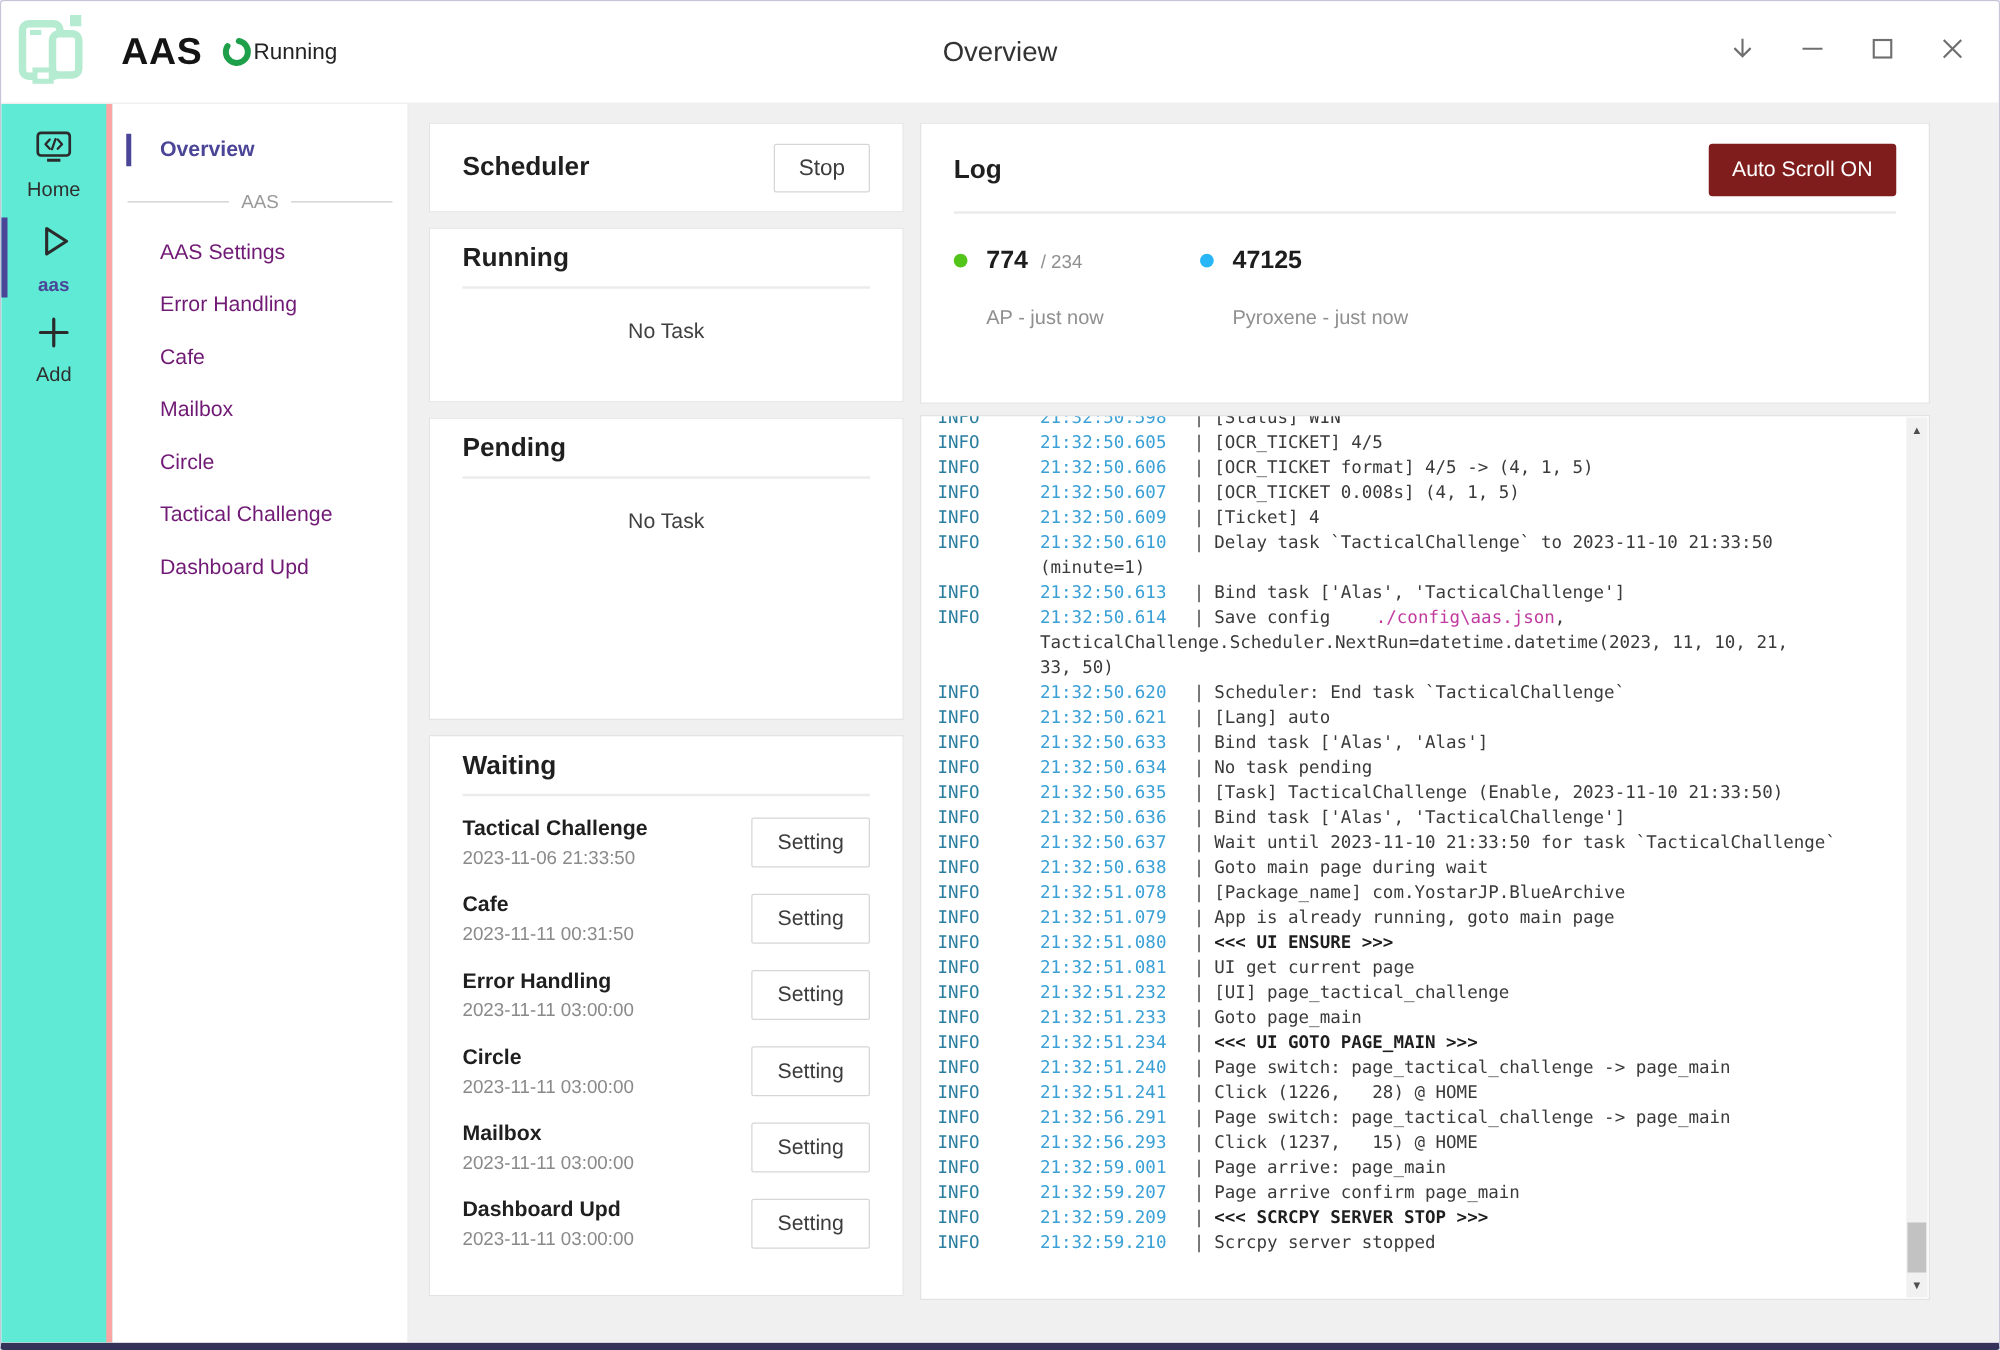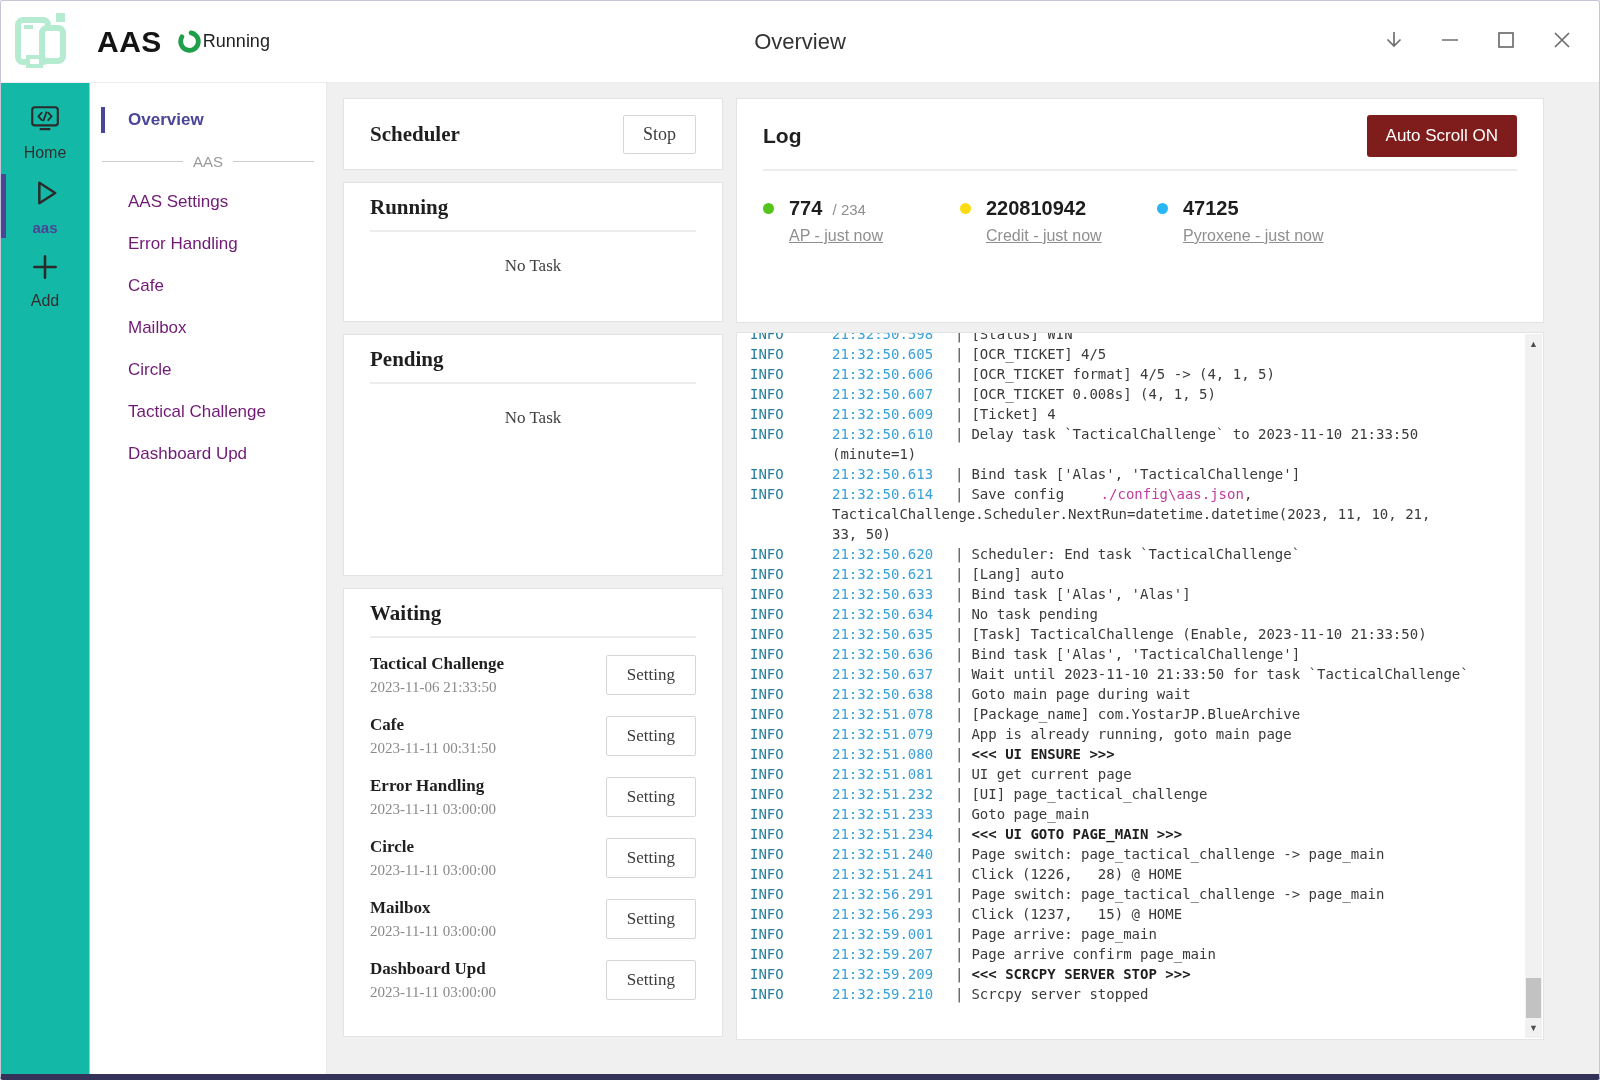--- a/index.html
+++ b/index.html
@@ -12,39 +12,39 @@
             background:#fff; border-bottom:1px solid #ededed; }
   .app-name { margin-left:22px; font-size:30px; font-weight:800; color:#141414; letter-spacing:.5px; }
   .status { display:flex; align-items:center; margin-left:14px; font-size:18px; color:#222; }
   .page-title { position:absolute; left:50%; top:50%; transform:translate(-50%,-50%); font-size:22px; color:#333; }
   .win-controls { position:absolute; right:20px; top:50%; transform:translateY(-50%); display:flex; gap:22px; }
   .win-btn { width:34px; height:34px; display:flex; align-items:center; justify-content:center; cursor:pointer; }
 
   
   .main { display:flex; height:calc(100% - 82px); }
 
-  .rail { width:89px; background:#14b8a6; border-right:1px solid #fca5a5; padding-top:12px; }
+  .rail { width:89px; background:#5eead4; border-right:5px solid #fca5a5; padding-top:12px; }
   .rail-item { position:relative; height:74px; display:flex; flex-direction:column; align-items:center;
                justify-content:center; gap:5px; cursor:pointer; }
   .rail-item .bar { position:absolute; left:0; top:5px; bottom:5px; width:5px; background:#4b4597; display:none; }
   .rail-item.selected .bar { display:block; }
   .rail-label { font-size:16px; color:#2f2f2f; }
   .rail-item.selected .rail-label { color:#4b4597; font-weight:bold; font-size:15px; }
 
   .sidebar { width:237px; background:#fff; border-right:1px solid #e9e9e9; padding-top:16px; }
   .side-item { position:relative; height:42px; display:flex; align-items:center; padding-left:38px;
                font-size:17px; color:#701a75; cursor:pointer; }
   .side-item.selected { color:#4b4597; font-weight:bold; }
   .side-item .bar { position:absolute; left:11px; top:8px; bottom:8px; width:4px; background:#4b4597; }
   .side-divider { height:40px; display:flex; align-items:center; gap:10px; padding:0 12px;
                   color:#9a9a9a; font-size:15px; }
   .side-divider .line { flex:1; height:1px; background:#cccccc; }
 
   .content { flex:1; background:#f0f0f0; display:flex; gap:13px; padding:15px 55px 0 16px; overflow:hidden; }
-  .col-left  { width:380px; display:flex; flex-direction:column; gap:12px;font-family:Liberation Serif, serif; }
+  .col-left  { width:380px; display:flex; flex-direction:column; gap:12px; }
   .col-right { flex:1; display:flex; flex-direction:column; gap:9px; }
 
   .panel { background:#fff; border:1px solid #e3e3e3; }
   .p-title { font-size:21px; font-weight:bold; color:#1f1f1f; }
   .p-divider { height:2px; background:#ececec; margin-top:10px; }
   .empty { text-align:center; color:#404040; font-size:17px; margin-top:24px; }
 
   .scheduler { height:72px; display:flex; align-items:center; justify-content:space-between; padding:0 26px; }
   .btn-outline { background:#fff; border:1px solid #d6d6d6; border-radius:2px; font-size:18px; color:#3c3c3c;
                  padding:8px 19px; font-family:inherit; cursor:pointer; }
@@ -63,21 +63,21 @@
   .log-head { height:225px; padding:14px 26px 0; }
   .log-title-row { display:flex; align-items:center; justify-content:space-between; height:46px; }
   .btn-primary { background:#7f1d1d; color:#fff; border:none; border-radius:3px; font-size:17px;
                  padding:11px 19px; font-family:inherit; cursor:pointer; }
   .stats { display:flex; margin-top:26px; }
   .stat { width:197px; }
   .stat-line { display:flex; align-items:center; gap:15px; }
   .dot { width:11px; height:11px; border-radius:50%; flex:none; }
   .stat-value { font-size:20px; font-weight:bold; color:#1d1d1d; }
   .stat-suffix { font-size:15px; color:#8f8f8f; font-weight:normal; margin-left:6px; }
-  .stat-label { margin-left:26px; margin-top:7px; font-size:16px; color:#8f8f8f;text-decoration:underline; }
+  .stat-label { margin-left:26px; margin-top:26px; font-size:16px; color:#8f8f8f; }
 
   .console { flex:1; margin-bottom:34px; position:relative; overflow:hidden; background:#fff; border:1px solid #e3e3e3; }
   .log-lines { position:absolute; top:-9px; left:0; right:18px; padding-left:13px;
                font-family:"DejaVu Sans Mono", monospace; font-size:14px; line-height:20px;
                white-space:pre; color:#3a3a3a; }
   .log-row { display:flex; }
   .lv   { width:82px; flex:none; color:#2a7d9e; }
   .ts   { width:123px; flex:none; color:#3aa0d6; }
   .pipe { margin-right:8px; color:#4a4a4a; }
   .seg-b { font-weight:bold; color:#1e1e1e; }
@@ -285,27 +285,20 @@
           <div class="stats" id="log-stats">
               <div class="stat">
                 <div class="stat-line">
                   <span class="dot" style="background: rgb(82, 196, 26);"></span>
                   <span class="stat-value">774<span class="stat-suffix"> / 234</span></span>
                 </div>
                 <div class="stat-label">AP - just now</div>
               </div>
               <div class="stat">
                 <div class="stat-line">
-                  <span class="dot" style="background: rgb(250, 219, 20);"></span>
-                  <span class="stat-value">220810942</span>
-                </div>
-                <div class="stat-label">Credit - just now</div>
-              </div>
-              <div class="stat">
-                <div class="stat-line">
                   <span class="dot" style="background: rgb(41, 182, 246);"></span>
                   <span class="stat-value">47125</span>
                 </div>
                 <div class="stat-label">Pyroxene - just now</div>
               </div>
             </div>
         </div>
 
         <div class="panel console">
           <div class="log-lines" id="log-lines"><div class="log-row"><span class="lv">INFO</span><span class="ts">21:32:50.598</span><span class="pipe">|</span><span class="msg"><span>[Status] WIN</span></span></div><div class="log-row"><span class="lv">INFO</span><span class="ts">21:32:50.605</span><span class="pipe">|</span><span class="msg"><span>[OCR_TICKET] 4/5</span></span></div><div class="log-row"><span class="lv">INFO</span><span class="ts">21:32:50.606</span><span class="pipe">|</span><span class="msg"><span>[OCR_TICKET format] 4/5 -&gt; (4, 1, 5)</span></span></div><div class="log-row"><span class="lv">INFO</span><span class="ts">21:32:50.607</span><span class="pipe">|</span><span class="msg"><span>[OCR_TICKET 0.008s] (4, 1, 5)</span></span></div><div class="log-row"><span class="lv">INFO</span><span class="ts">21:32:50.609</span><span class="pipe">|</span><span class="msg"><span>[Ticket] 4</span></span></div><div class="log-row"><span class="lv">INFO</span><span class="ts">21:32:50.610</span><span class="pipe">|</span><span class="msg"><span>Delay task `TacticalChallenge` to 2023-11-10 21:33:50</span></span></div><div class="log-row"><span class="lv"></span><span class="msg"><span>(minute=1)</span></span></div><div class="log-row"><span class="lv">INFO</span><span class="ts">21:32:50.613</span><span class="pipe">|</span><span class="msg"><span>Bind task ['Alas', 'TacticalChallenge']</span></span></div><div class="log-row"><span class="lv">INFO</span><span class="ts">21:32:50.614</span><span class="pipe">|</span><span class="msg"><span>Save config </span><span class="seg-path">./config\aas.json</span><span>,</span></span></div><div class="log-row"><span class="lv"></span><span class="msg"><span>TacticalChallenge.Scheduler.NextRun=datetime.datetime(2023, 11, 10, 21,</span></span></div><div class="log-row"><span class="lv"></span><span class="msg"><span>33, 50)</span></span></div><div class="log-row"><span class="lv">INFO</span><span class="ts">21:32:50.620</span><span class="pipe">|</span><span class="msg"><span>Scheduler: End task `TacticalChallenge`</span></span></div><div class="log-row"><span class="lv">INFO</span><span class="ts">21:32:50.621</span><span class="pipe">|</span><span class="msg"><span>[Lang] auto</span></span></div><div class="log-row"><span class="lv">INFO</span><span class="ts">21:32:50.633</span><span class="pipe">|</span><span class="msg"><span>Bind task ['Alas', 'Alas']</span></span></div><div class="log-row"><span class="lv">INFO</span><span class="ts">21:32:50.634</span><span class="pipe">|</span><span class="msg"><span>No task pending</span></span></div><div class="log-row"><span class="lv">INFO</span><span class="ts">21:32:50.635</span><span class="pipe">|</span><span class="msg"><span>[Task] TacticalChallenge (Enable, 2023-11-10 21:33:50)</span></span></div><div class="log-row"><span class="lv">INFO</span><span class="ts">21:32:50.636</span><span class="pipe">|</span><span class="msg"><span>Bind task ['Alas', 'TacticalChallenge']</span></span></div><div class="log-row"><span class="lv">INFO</span><span class="ts">21:32:50.637</span><span class="pipe">|</span><span class="msg"><span>Wait until 2023-11-10 21:33:50 for task `TacticalChallenge`</span></span></div><div class="log-row"><span class="lv">INFO</span><span class="ts">21:32:50.638</span><span class="pipe">|</span><span class="msg"><span>Goto main page during wait</span></span></div><div class="log-row"><span class="lv">INFO</span><span class="ts">21:32:51.078</span><span class="pipe">|</span><span class="msg"><span>[Package_name] com.YostarJP.BlueArchive</span></span></div><div class="log-row"><span class="lv">INFO</span><span class="ts">21:32:51.079</span><span class="pipe">|</span><span class="msg"><span>App is already running, goto main page</span></span></div><div class="log-row"><span class="lv">INFO</span><span class="ts">21:32:51.080</span><span class="pipe">|</span><span class="msg"><span class="seg-b">&lt;&lt;&lt; UI ENSURE &gt;&gt;&gt;</span></span></div><div class="log-row"><span class="lv">INFO</span><span class="ts">21:32:51.081</span><span class="pipe">|</span><span class="msg"><span>UI get current page</span></span></div><div class="log-row"><span class="lv">INFO</span><span class="ts">21:32:51.232</span><span class="pipe">|</span><span class="msg"><span>[UI] page_tactical_challenge</span></span></div><div class="log-row"><span class="lv">INFO</span><span class="ts">21:32:51.233</span><span class="pipe">|</span><span class="msg"><span>Goto page_main</span></span></div><div class="log-row"><span class="lv">INFO</span><span class="ts">21:32:51.234</span><span class="pipe">|</span><span class="msg"><span class="seg-b">&lt;&lt;&lt; UI GOTO PAGE_MAIN &gt;&gt;&gt;</span></span></div><div class="log-row"><span class="lv">INFO</span><span class="ts">21:32:51.240</span><span class="pipe">|</span><span class="msg"><span>Page switch: page_tactical_challenge -&gt; page_main</span></span></div><div class="log-row"><span class="lv">INFO</span><span class="ts">21:32:51.241</span><span class="pipe">|</span><span class="msg"><span>Click (1226,   28) @ HOME</span></span></div><div class="log-row"><span class="lv">INFO</span><span class="ts">21:32:56.291</span><span class="pipe">|</span><span class="msg"><span>Page switch: page_tactical_challenge -&gt; page_main</span></span></div><div class="log-row"><span class="lv">INFO</span><span class="ts">21:32:56.293</span><span class="pipe">|</span><span class="msg"><span>Click (1237,   15) @ HOME</span></span></div><div class="log-row"><span class="lv">INFO</span><span class="ts">21:32:59.001</span><span class="pipe">|</span><span class="msg"><span>Page arrive: page_main</span></span></div><div class="log-row"><span class="lv">INFO</span><span class="ts">21:32:59.207</span><span class="pipe">|</span><span class="msg"><span>Page arrive confirm page_main</span></span></div><div class="log-row"><span class="lv">INFO</span><span class="ts">21:32:59.209</span><span class="pipe">|</span><span class="msg"><span class="seg-b">&lt;&lt;&lt; SCRCPY SERVER STOP &gt;&gt;&gt;</span></span></div><div class="log-row"><span class="lv">INFO</span><span class="ts">21:32:59.210</span><span class="pipe">|</span><span class="msg"><span>Scrcpy server stopped</span></span></div></div>

